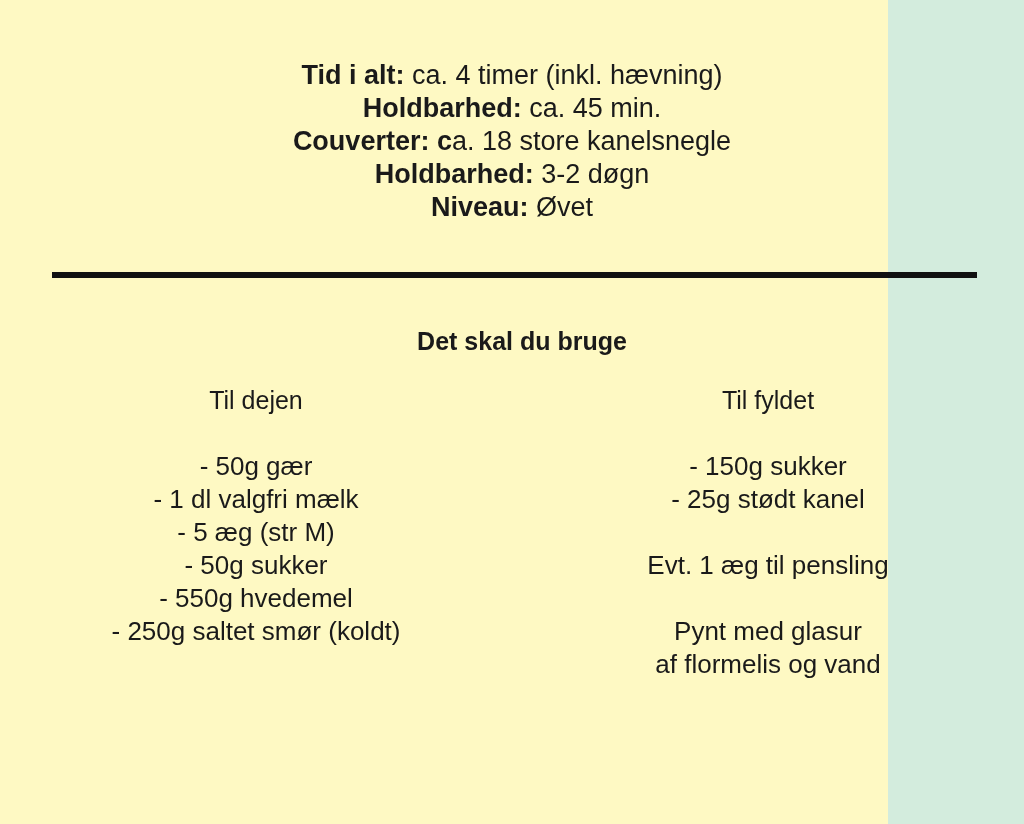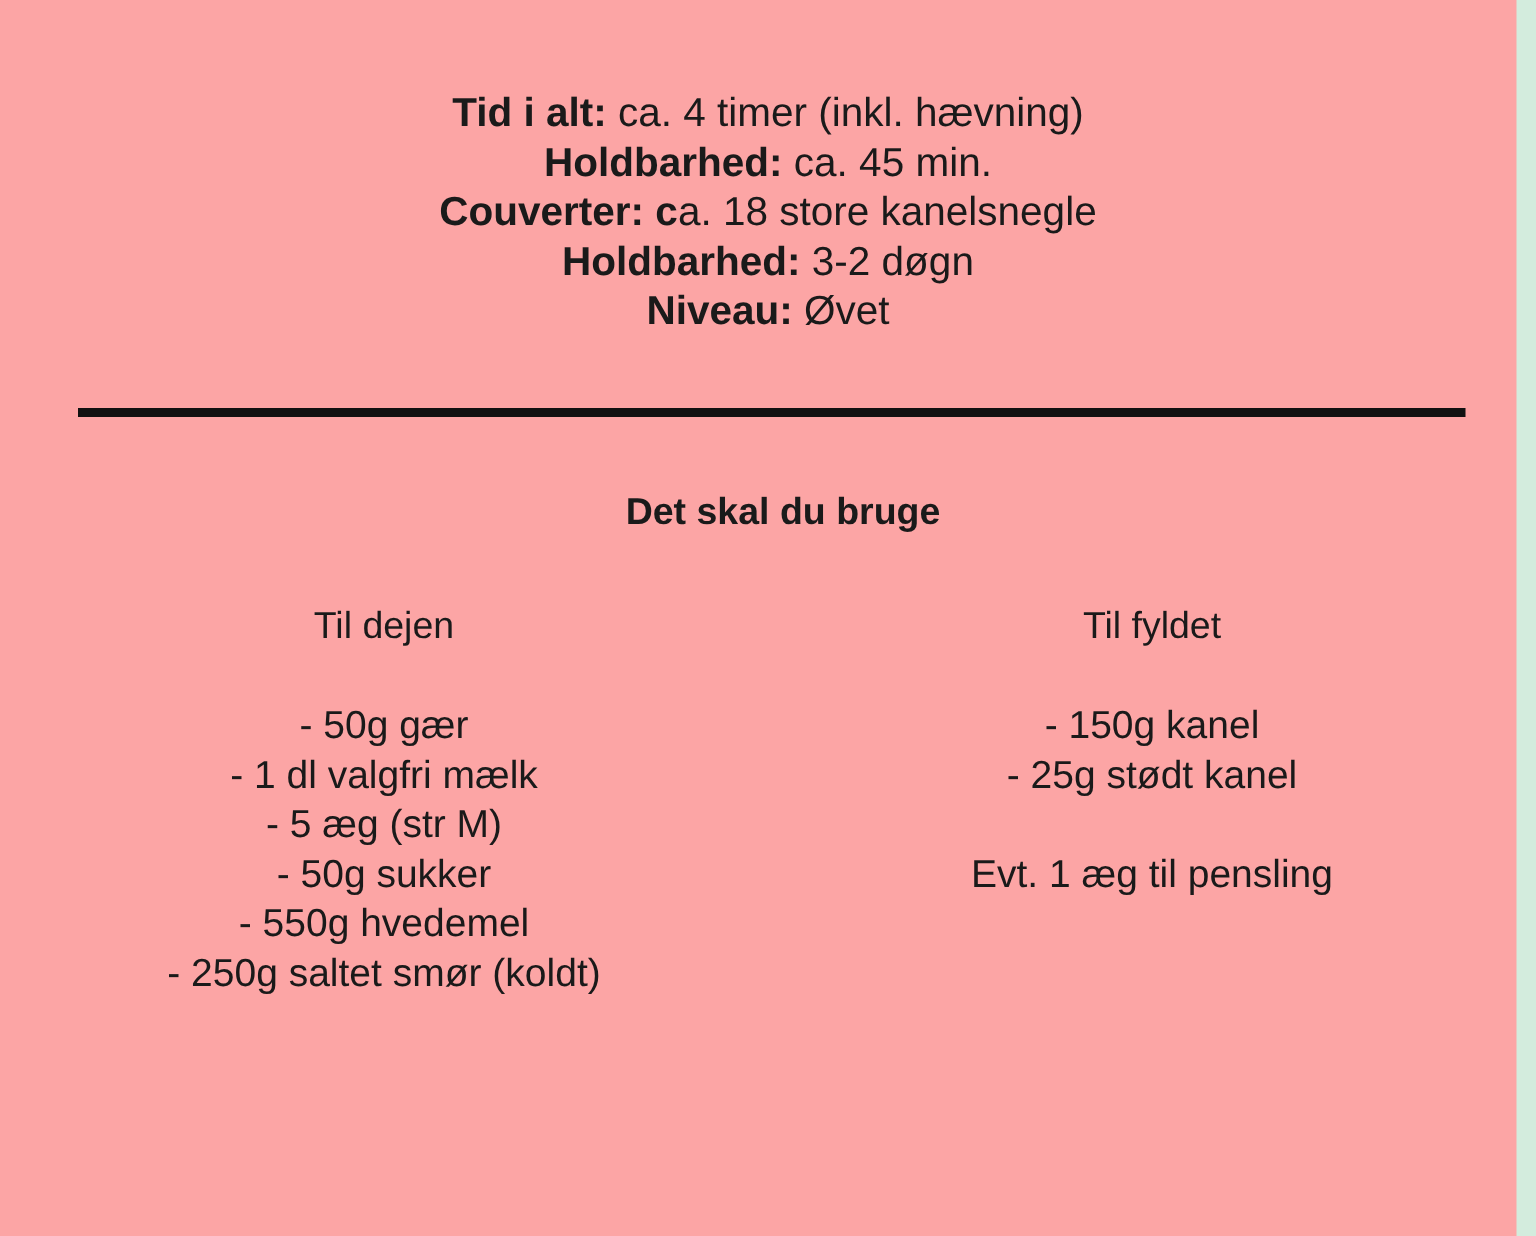--- a/index.html
+++ b/index.html
@@ -10,23 +10,23 @@
   body {
     width: 1024px;
     height: 824px;
     background: #d3ecdd;
     font-family: "Liberation Sans", sans-serif;
     color: #1a1a1a;
     overflow: hidden;
   }
   .page {
     position: relative;
-    width: 1011px;
+    width: 888px;
     height: 824px;
-    background: #fca5a5;
+    background: #fef9c3;
   }
 
   
   .meta-block {
     position: absolute;
     top: 59px;
     left: 0;
     width: 1024px;
     text-align: center;
   }
@@ -62,21 +62,21 @@
     text-align: center;
     font-size: 25px;
     font-weight: bold;
     line-height: 32px;
     color: #1a1a1a;
   }
 
   
   .columns {
     position: absolute;
-    top: 401px;
+    top: 384px;
     left: 0;
     width: 1024px;
     display: flex;
     flex-direction: row;
   }
   .column {
     flex: 0 0 50%;
     text-align: center;
   }
   .col-heading {
@@ -136,23 +136,27 @@
         <div class="item">- 5 æg (str M)</div>
         <div class="item">- 50g sukker</div>
         <div class="item">- 550g hvedemel</div>
         <div class="item">- 250g saltet smør (koldt)</div>
       </div>
     </div>
 
     <div class="column">
       <div class="col-heading">Til fyldet</div>
       <div class="group">
-        <div class="item">- 150g kanel</div>
+        <div class="item">- 150g sukker</div>
         <div class="item">- 25g stødt kanel</div>
       </div>
       <div class="group">
         <div class="item">Evt. 1 æg til pensling</div>
+      </div>
+      <div class="group">
+        <div class="item">Pynt med glasur</div>
+        <div class="item">af flormelis og vand</div>
       </div>
     </div>
 
   </div>
 
 </div>
 
 </body></html>

